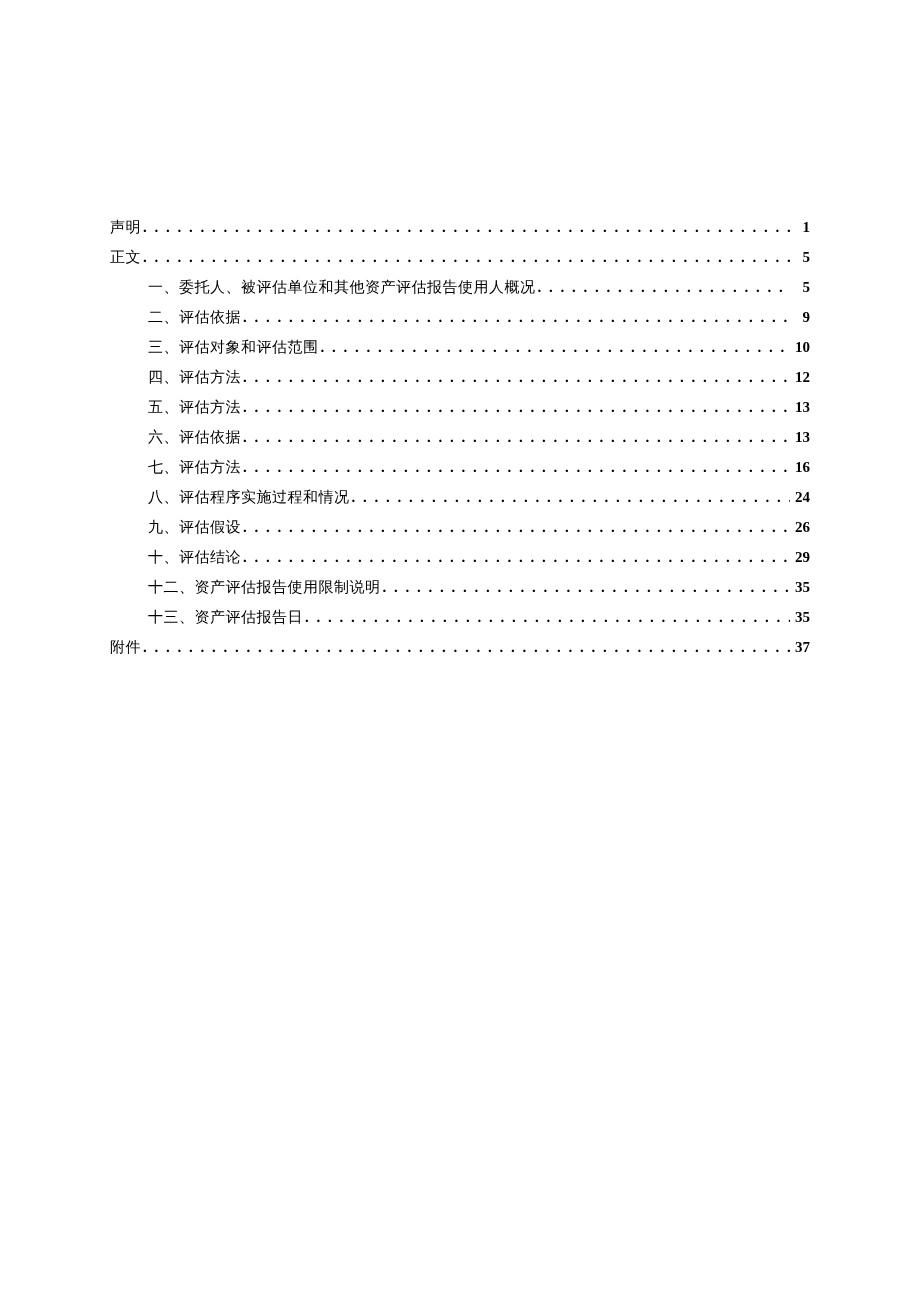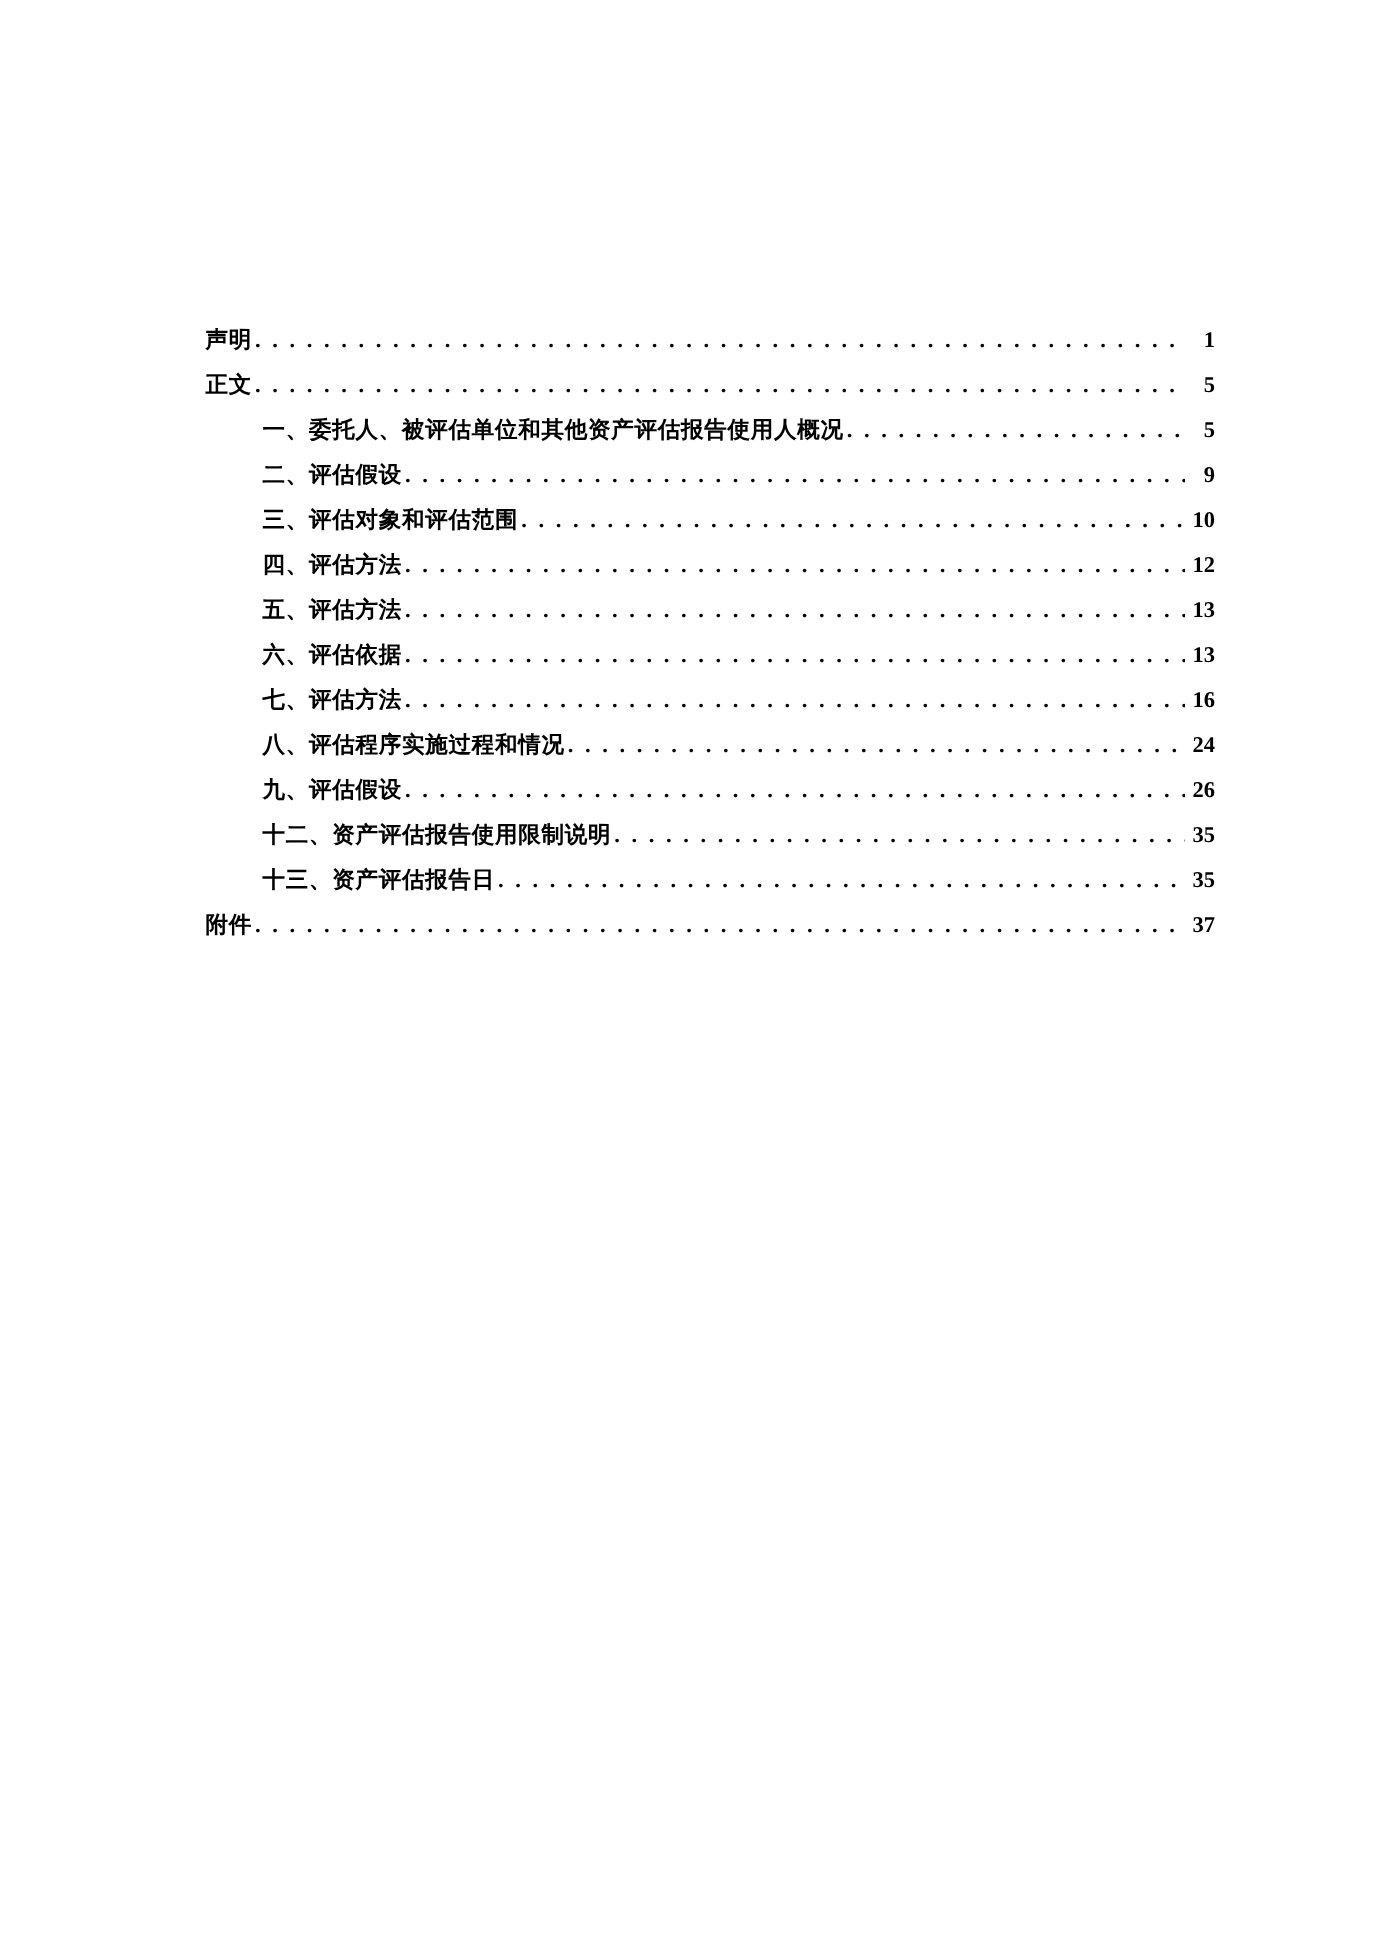--- a/index.html
+++ b/index.html
@@ -23,23 +23,22 @@
       white-space: nowrap;
     }
     .toc-row.level-0 {
       padding-left: 0;
     }
     .toc-row.level-1 {
       padding-left: 38px;
     }
     .toc-label {
       flex: 0 0 auto;
-      font-weight: bold;
+      font-weight: normal;
       letter-spacing: 0.5px;
-      margin-left: 27px;
     }
     .toc-leader {
       flex: 1 1 auto;
       overflow: hidden;
       font-weight: bold;
       letter-spacing: 2px;
       padding: 0 2px;
     }
     .toc-leader::after {
       content: ". . . . . . . . . . . . . . . . . . . . . . . . . . . . . . . . . . . . . . . . . . . . . . . . . . . . . . . . . . . . . . . . . . . . . . . . . . . . . . . . . . . . . . . . . . . . . . . . . . . . . . . . . . . . . . . . . . . . . . . . . . . .";
@@ -64,21 +63,21 @@
     <span class="toc-label">正文</span>
     <span class="toc-leader"></span>
     <span class="toc-page">5</span>
   </div>
   <div class="toc-row level-1">
     <span class="toc-label">一、委托人、被评估单位和其他资产评估报告使用人概况</span>
     <span class="toc-leader"></span>
     <span class="toc-page">5</span>
   </div>
   <div class="toc-row level-1">
-    <span class="toc-label">二、评估假设</span>
+    <span class="toc-label">二、评估依据</span>
     <span class="toc-leader"></span>
     <span class="toc-page">9</span>
   </div>
   <div class="toc-row level-1">
     <span class="toc-label">三、评估对象和评估范围</span>
     <span class="toc-leader"></span>
     <span class="toc-page">10</span>
   </div>
   <div class="toc-row level-1">
     <span class="toc-label">四、评估方法</span>
@@ -104,20 +103,25 @@
     <span class="toc-label">八、评估程序实施过程和情况</span>
     <span class="toc-leader"></span>
     <span class="toc-page">24</span>
   </div>
   <div class="toc-row level-1">
     <span class="toc-label">九、评估假设</span>
     <span class="toc-leader"></span>
     <span class="toc-page">26</span>
   </div>
   <div class="toc-row level-1">
+    <span class="toc-label">十、评估结论</span>
+    <span class="toc-leader"></span>
+    <span class="toc-page">29</span>
+  </div>
+  <div class="toc-row level-1">
     <span class="toc-label">十二、资产评估报告使用限制说明</span>
     <span class="toc-leader"></span>
     <span class="toc-page">35</span>
   </div>
   <div class="toc-row level-1">
     <span class="toc-label">十三、资产评估报告日</span>
     <span class="toc-leader"></span>
     <span class="toc-page">35</span>
   </div>
   <div class="toc-row level-0">

